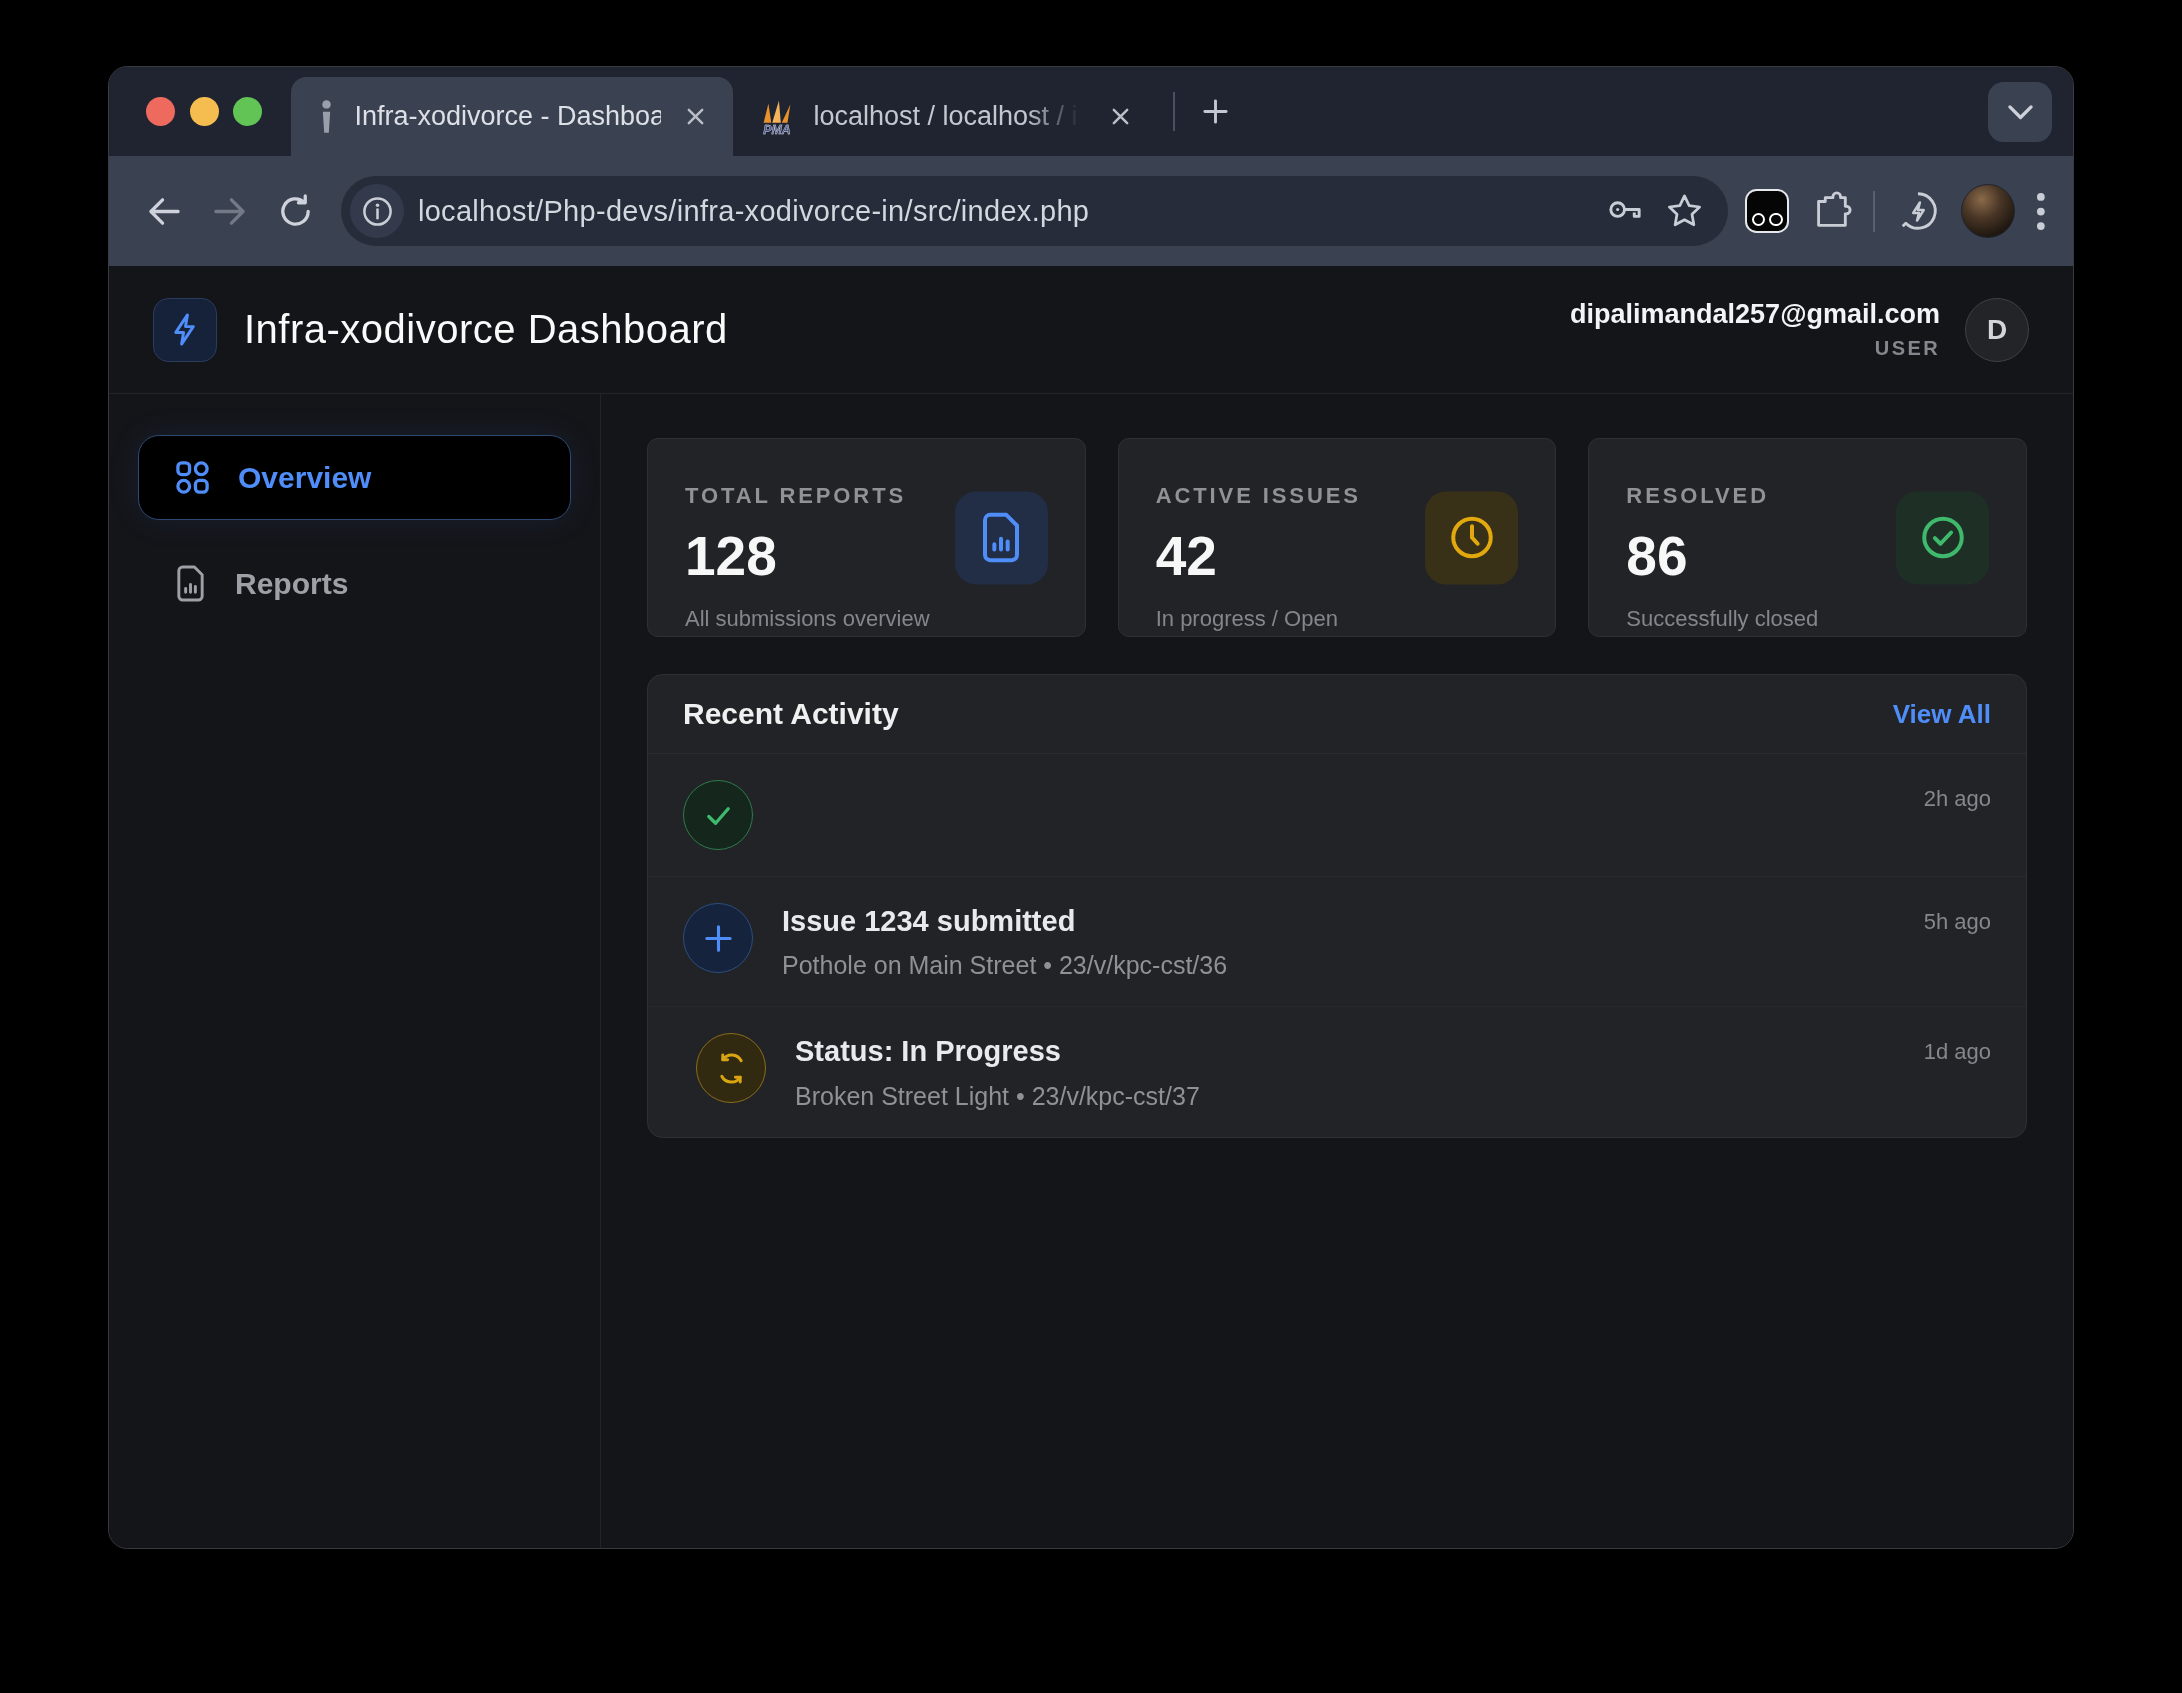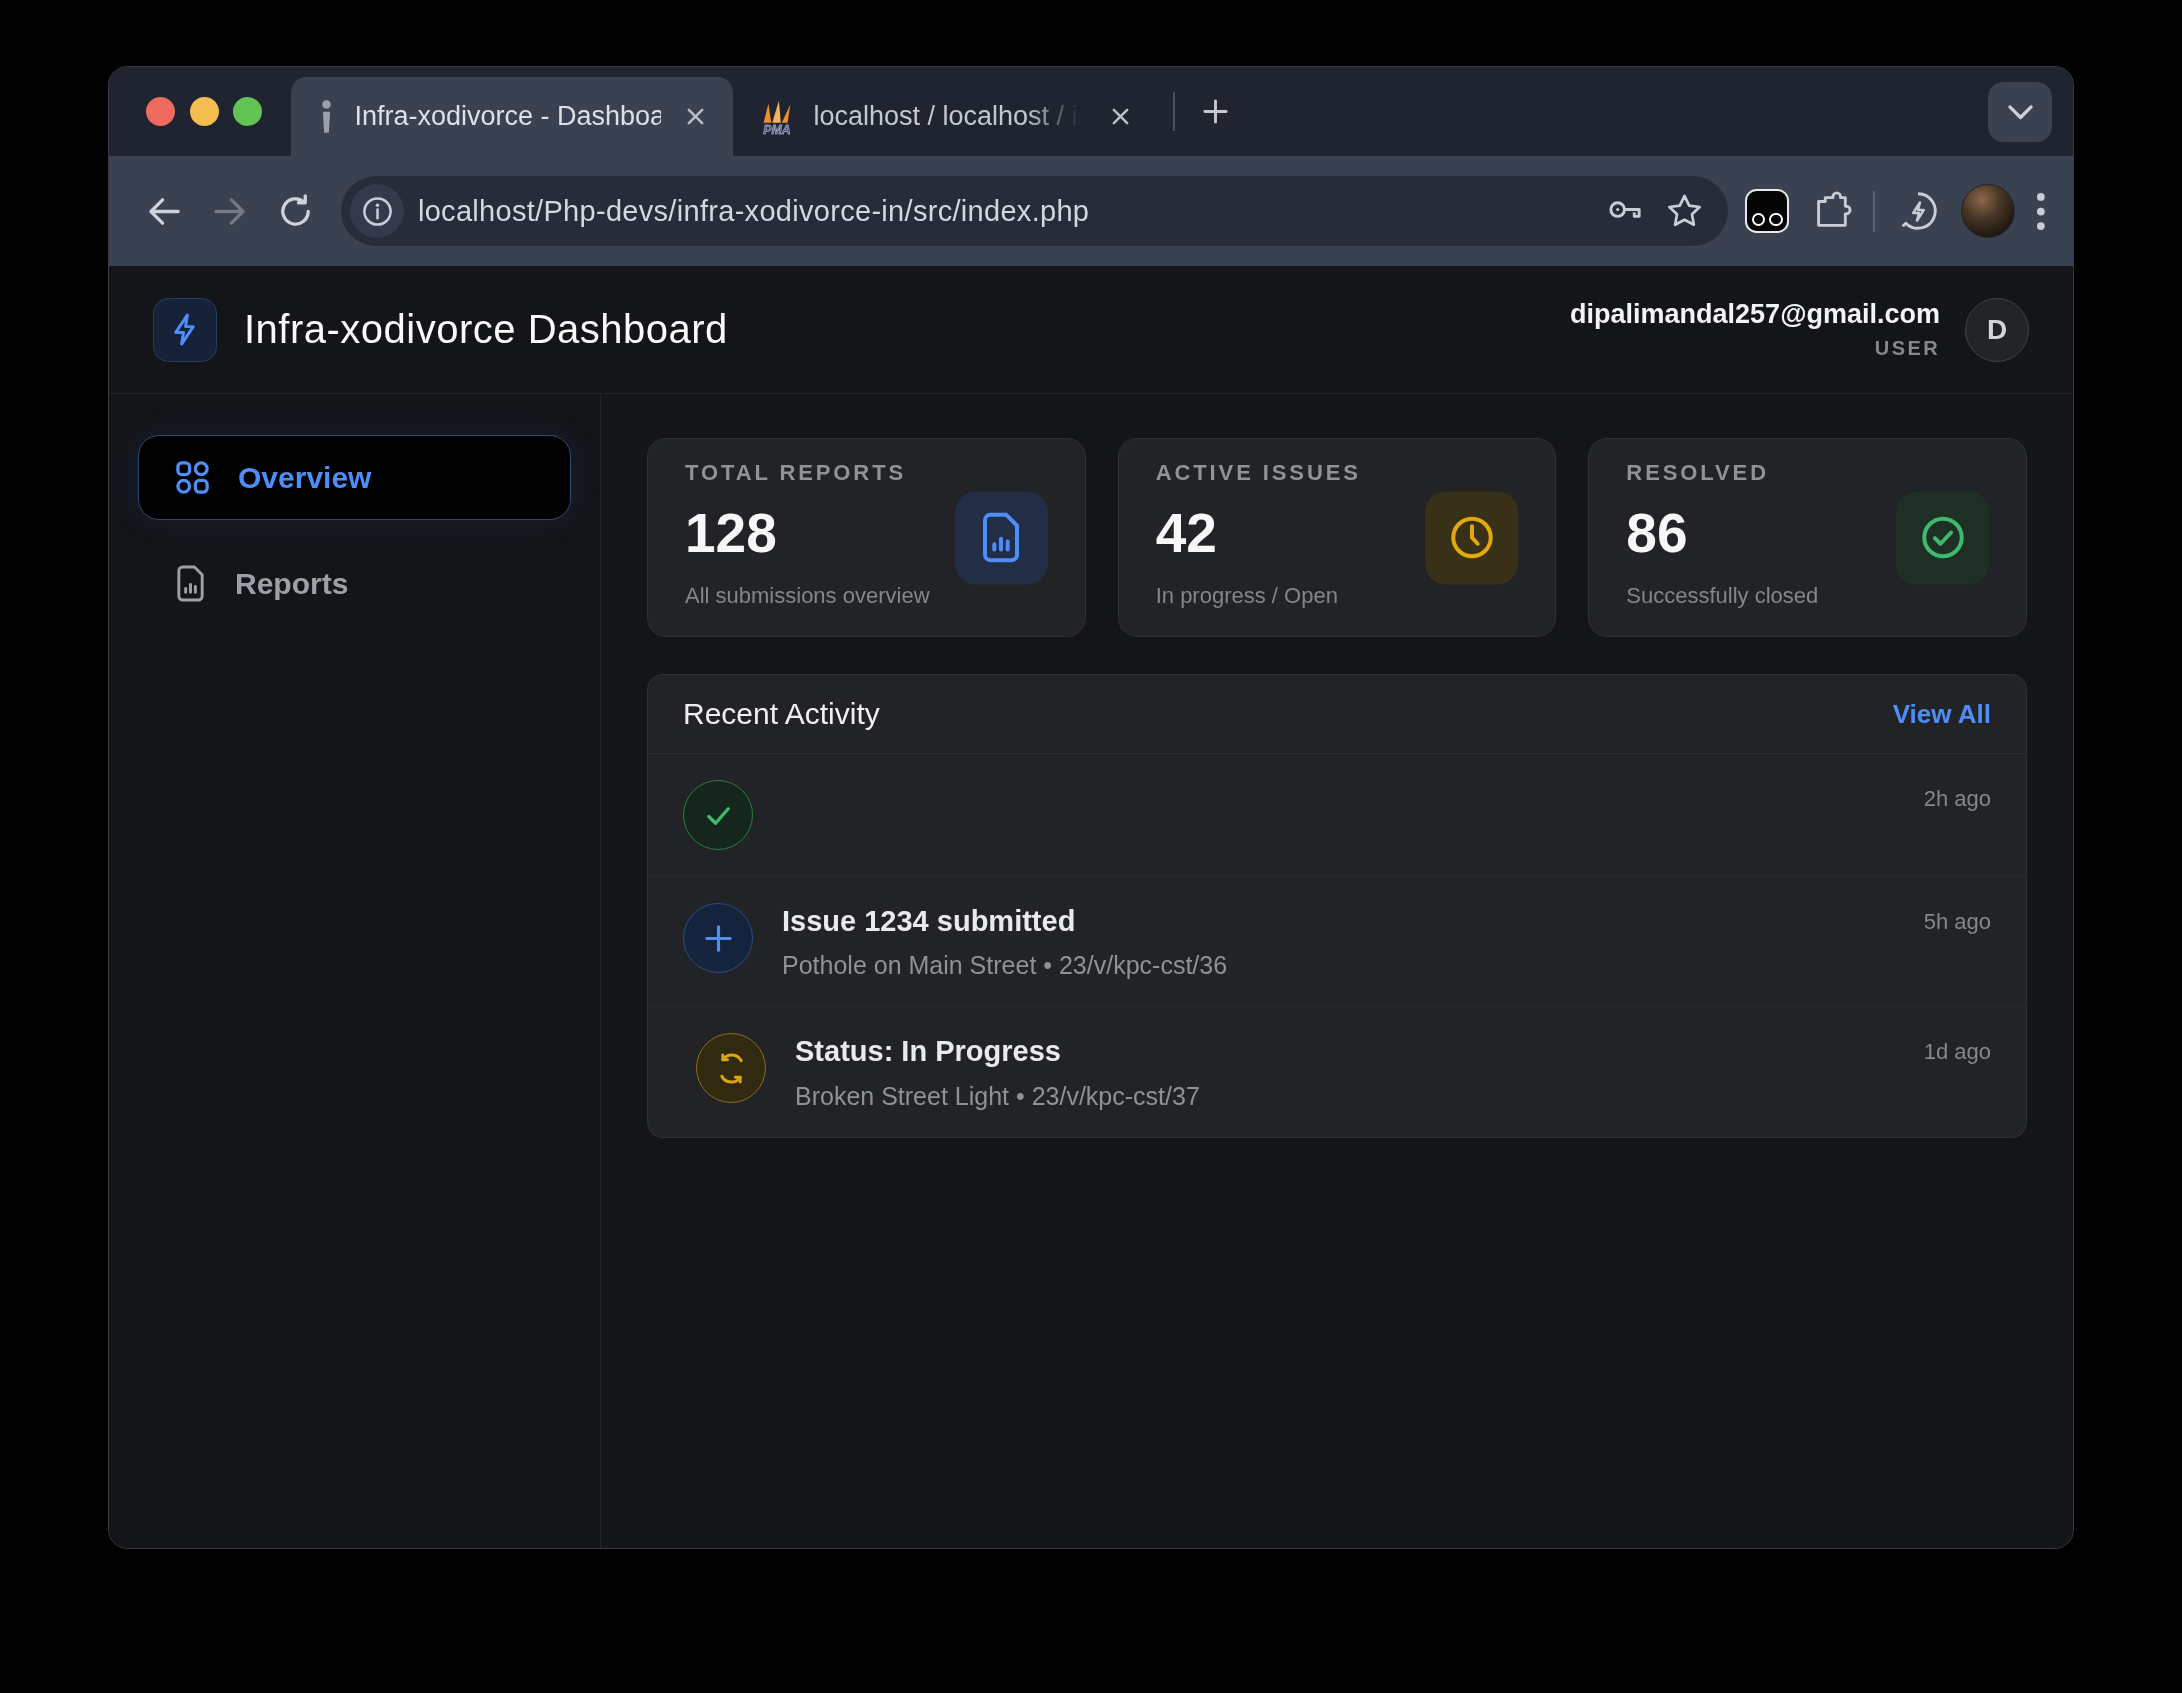--- a/index.html
+++ b/index.html
@@ -61,33 +61,33 @@
   .page-body { flex:1; display:flex; min-height:0; }
   .sidebar { width:492px; border-right:1.9px solid #222327; padding:41px 29px; flex:none; }
   .nav-item { height:85px; border-radius:21px; display:flex; align-items:center; padding:0 35px; gap:27px;
     font-size:30px; font-weight:600; color:#9da0a6; }
   .nav-item.active { background:#000000; border:1.9px solid #2c4a74; color:#4f8df9;
     box-shadow:0 0 33px rgba(70,120,230,.10); }
   .nav-item + .nav-item { margin-top:21px; }
 
   .main { flex:1; padding:44px 46px 0 46px; min-width:0; }
   .cards { display:flex; gap:32px; }
-  .card { flex:1; height:199px; background:#222327; border:1px solid #2f3034; border-radius:19px;
-    padding:21px 37px; position:relative; }
+  .card { flex:1; height:199px; background:#222327; border:1px solid #2f3034; border-radius:11px;
+    padding:44px 37px; position:relative; }
   .card-label { font-size:22px; font-weight:700; letter-spacing:2.9px; color:#8f9297; }
   .card-value { font-size:55px; font-weight:800; color:#f7f7f8; margin-top:15.4px; }
   .card-sub { font-size:22px; color:#83868c; margin-top:17.4px; }
   .card-iconbox { position:absolute; right:37px; top:50%; transform:translateY(-50%);
     width:93px; height:93px; border-radius:21px; display:flex; align-items:center; justify-content:center; }
   .ib-blue{background:#222e46;} .ib-amber{background:#393117;} .ib-green{background:#1e2f25;}
 
   .panel { margin-top:37px; background:#222327; border:1px solid #2f3034; border-radius:15.4px; overflow:hidden; }
   .panel-header { height:79px; display:flex; align-items:center; justify-content:space-between;
     padding:0 35px; border-bottom:1.9px solid #2b2c30; }
-  .panel-title { font-size:30px; font-weight:400; color:#f0f0f1; }
+  .panel-title { font-size:30px; font-weight:700; color:#f0f0f1; }
   .view-all { font-size:26px; font-weight:700; color:#4f8df9; }
   .act-row { display:flex; gap:29px; padding:26px 35px; border-bottom:1.9px solid #28292d; }
   .act-row:last-child { border-bottom:none;padding-left:48px; }
   .act-icon { width:70px; height:70px; border-radius:50%; display:flex; align-items:center; justify-content:center; flex:none; }
   .ai-green { background:#15271c; border:1.9px solid #2f7a4a; }
   .ai-blue  { background:#16233c; border:1.9px solid #2c4d80; }
   .ai-amber { background:#322a10; border:1.9px solid #8a6d1a; }
   .act-texts { min-width:0; }
   .act-title { font-size:29px; font-weight:700; color:#e9eaeb; margin-top:1.9px; }
   .act-sub { font-size:25px; color:#8e9196; margin-top:13.5px; }

